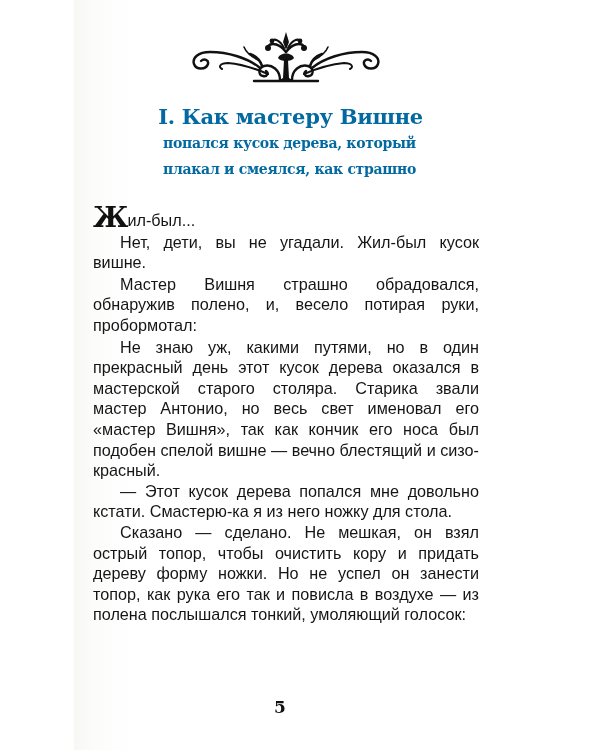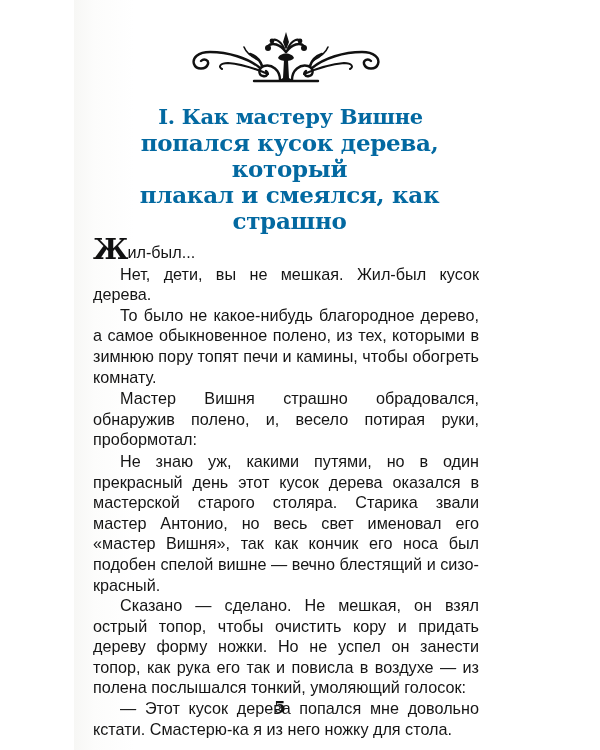--- a/index.html
+++ b/index.html
@@ -41,21 +41,21 @@
       letter-spacing: -0.3px;
     }
     .title .line1 {
       display: block;
       font-size: 21px;
       line-height: 27px;
       margin-left: 2px;
     }
     .title .line2, .title .line3 {
       display: block;
-      font-size: 23px;
+      font-size: 14px;
       line-height: 26px;
     }
     .body-text {
       position: absolute;
       left: 93px;
       top: 208px;
       width: 386px;
       font-family: "Liberation Sans", sans-serif;
       font-size: 16.2px;
       line-height: 20.6px;
@@ -64,21 +64,20 @@
     }
     .body-text p {
       margin: 0 0 0 0;
       text-indent: 27px;
       text-align: justify;
       text-align-last: left;
     }
     .body-text p.gap { margin-top: 1px; }
     .body-text p.first {
       text-indent: 0;
-      margin-top: 32px;
     }
     .dropcap {
       font-family: "DejaVu Serif", "Liberation Serif", serif;
       font-weight: bold;
       font-size: 27px;
       line-height: 20px;
       vertical-align: -1px;
       letter-spacing: -1px;
       color: #111;
     }
@@ -138,21 +137,20 @@
 </svg>
 
 <h1 class="title">
   <span class="line1">I. Как мастеру Вишне</span>
   <span class="line2">попался кусок дерева, который</span>
   <span class="line3">плакал и смеялся, как страшно</span>
 </h1>
 
 <div class="body-text">
   <p class="first"><span class="dropcap">Ж</span><span>ил-был...</span></p>
-  <p class="gap">Нет, дети, вы не мешкая. Жил-был кусок дерева.</p>
-  <p>То было не какое-нибудь благородное дерево, а самое обыкновенное полено, из тех, которыми в зимнюю пору топят печи и камины, чтобы обогреть комнату.</p>
+  <p class="gap">Нет, дети, вы не угадали. Жил-был кусок вишне.</p>
   <p class="gap">Мастер Вишня страшно обрадовался, обнаружив полено, и, весело потирая руки, пробормотал:</p>
   <p class="gap">Не знаю уж, какими путями, но в один прекрасный день этот кусок дерева оказался в мастерской старого столяра. Старика звали мастер Антонио, но весь свет именовал его «мастер Вишня», так как кончик его носа был подобен спелой вишне — вечно блестящий и сизо-красный.</p>
+  <p>— Этот кусок дерева попался мне довольно кстати. Смастерю-ка я из него ножку для стола.</p>
   <p>Сказано — сделано. Не мешкая, он взял острый топор, чтобы очистить кору и придать дереву форму ножки. Но не успел он занести топор, как рука его так и повисла в воздухе — из полена послышался тонкий, умоляющий голосок:</p>
-  <p>— Этот кусок дерева попался мне довольно кстати. Смастерю-ка я из него ножку для стола.</p>
 </div>
 
 <div class="page-number">5</div>
 
 </body></html>

